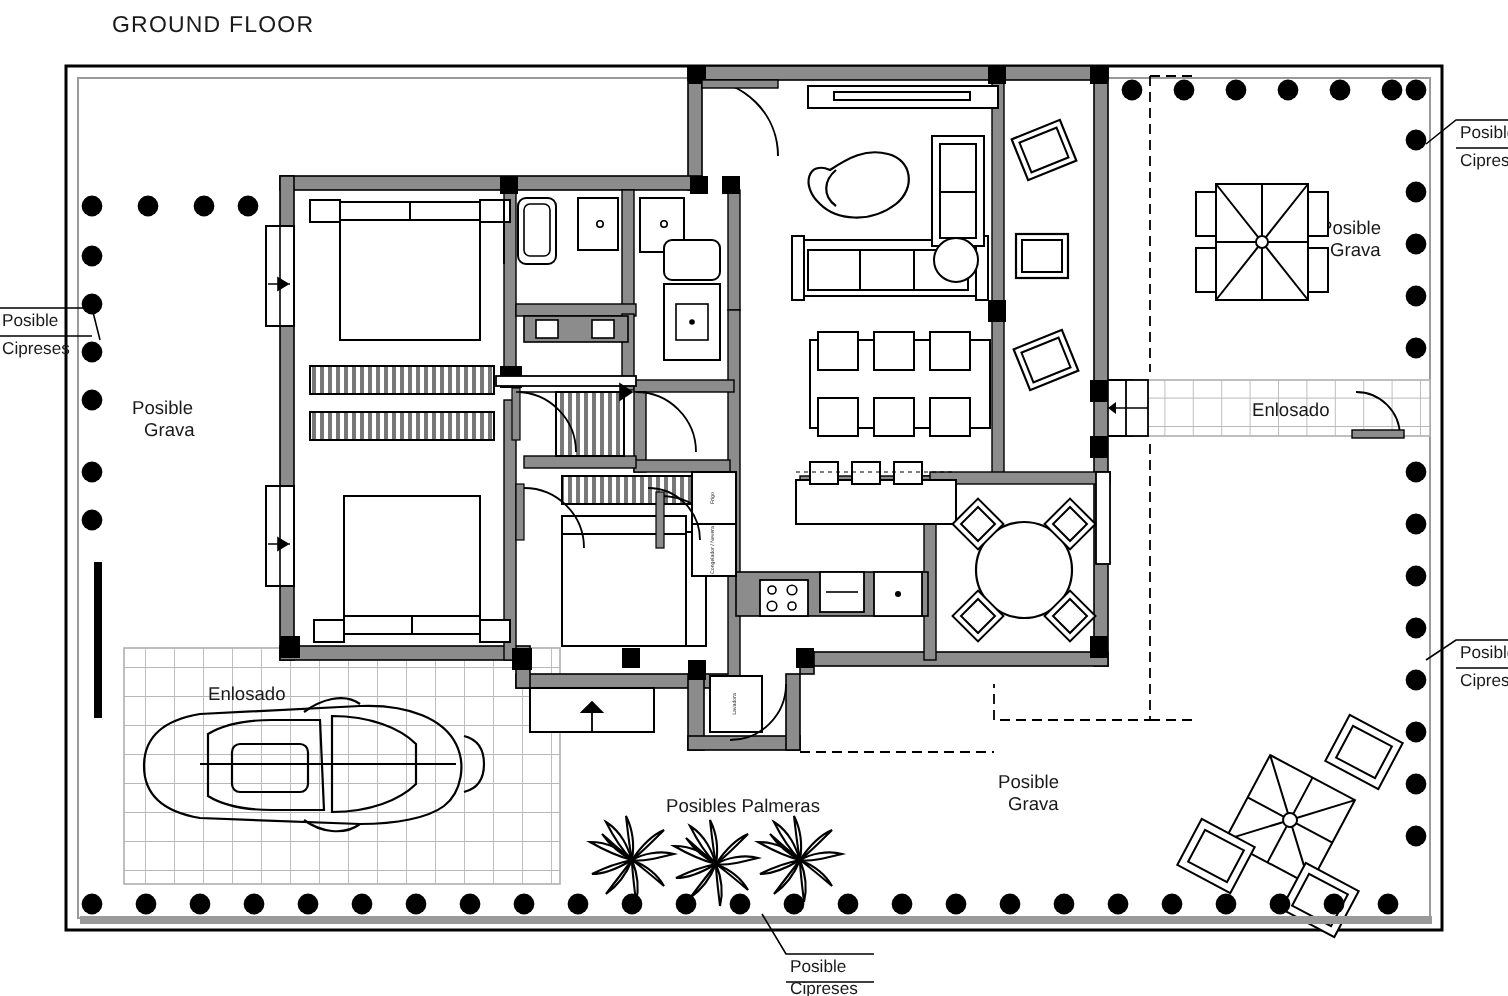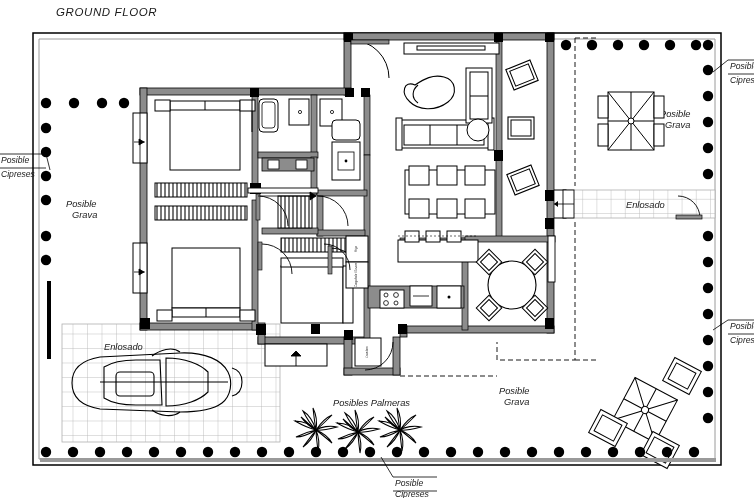--- a/index.html
+++ b/index.html
@@ -1,19 +1,19 @@
 <!DOCTYPE html>
 <html><head>
 <meta charset="utf-8">
 <title>Ground Floor Plan</title>
 <style>
   html,body{margin:0;padding:0;background:#ffffff;}
   body{width:754px;height:498px;overflow:hidden;
        font-family:"Liberation Sans","DejaVu Sans",sans-serif;}
-  #plan{position:relative;width:754px;height:498px;font-style:italic;}
+  #plan{position:relative;width:754px;height:498px;}
   svg{display:block;}
   .ttl{font-size:11.5px;fill:#1a1a1a;letter-spacing:.6px;}
   .lbl{font-size:9.3px;fill:#1a1a1a;}
   .lbl-s{font-size:8.6px;fill:#1a1a1a;}
   .tiny{font-size:2.6px;fill:#222;}
 </style>
 </head>
 <body>
 
 <div id="plan">

